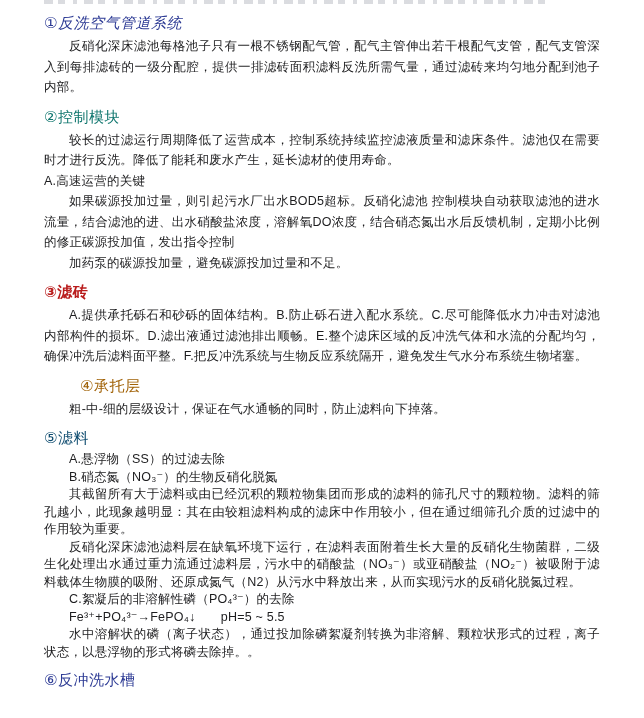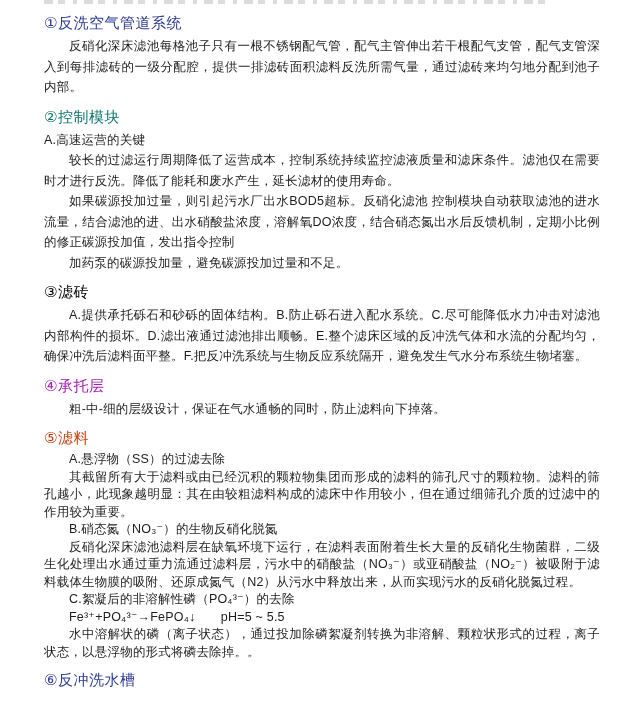--- a/index.html
+++ b/index.html
@@ -26,21 +26,21 @@
     padding: 8px 44px 6px 44px;
   }
   .heading {
     font-size: 15px;
     line-height: 17px;
     font-weight: normal;
     color: #2c3a94;
     margin: 10px 0 5px 0;
     letter-spacing: 0.5px;
   }
-  .section:first-child .heading { margin-top: 6px; }
+  .section:first-child .heading { margin-top: 6px; font-style: italic; }
   .para {
     font-size: 12.5px;
     line-height: 20.5px;
     margin: 0;
     text-align: justify;
     letter-spacing: 0.2px;
   }
   .para.indent { text-indent: 2em; }
   .para.flush { text-indent: 0; }
   .para.formula { text-indent: 2em; text-align: left; }
@@ -52,38 +52,38 @@
 
 <div class="remnant"></div>
 
 <main class="doc" style="color: rgb(29, 29, 31);">
     <section class="section">
       <h2 class="heading" style="color: rgb(44, 58, 148);">①反洗空气管道系统</h2>
       <p class="para indent">反硝化深床滤池每格池子只有一根不锈钢配气管，配气主管伸出若干根配气支管，配气支管深入到每排滤砖的一级分配腔，提供一排滤砖面积滤料反洗所需气量，通过滤砖来均匀地分配到池子内部。</p>
     </section>
     <section class="section">
       <h2 class="heading" style="color: #0f766e;">②控制模块</h2>
+      <p class="para indent">较长的过滤运行周期降低了运营成本，控制系统持续监控滤液质量和滤床条件。滤池仅在需要时才进行反洗。降低了能耗和废水产生，延长滤材的使用寿命。</p>
       <p class="para flush">A.高速运营的关键</p>
-      <p class="para indent">较长的过滤运行周期降低了运营成本，控制系统持续监控滤液质量和滤床条件。滤池仅在需要时才进行反洗。降低了能耗和废水产生，延长滤材的使用寿命。</p>
       <p class="para indent">如果碳源投加过量，则引起污水厂出水BOD5超标。反硝化滤池 控制模块自动获取滤池的进水流量，结合滤池的进、出水硝酸盐浓度，溶解氧DO浓度，结合硝态氮出水后反馈机制，定期小比例的修正碳源投加值，发出指令控制</p>
       <p class="para indent">加药泵的碳源投加量，避免碳源投加过量和不足。</p>
     </section>
     <section class="section">
-      <h2 class="heading" style="color: #000000;">③滤砖</h2>
+      <h2 class="heading" style="color: #b91c1c; font-weight: bold;">③滤砖</h2>
       <p class="para indent">A.提供承托砾石和砂砾的固体结构。B.防止砾石进入配水系统。C.尽可能降低水力冲击对滤池内部构件的损坏。D.滤出液通过滤池排出顺畅。E.整个滤床区域的反冲洗气体和水流的分配均匀，确保冲洗后滤料面平整。F.把反冲洗系统与生物反应系统隔开，避免发生气水分布系统生物堵塞。</p>
     </section>
     <section class="section">
-      <h2 class="heading" style="color: #a21caf;">④承托层</h2>
+      <h2 class="heading" style="color: #a16207; margin-left: 36px;">④承托层</h2>
       <p class="para indent">粗-中-细的层级设计，保证在气水通畅的同时，防止滤料向下掉落。</p>
     </section>
     <section class="section">
-      <h2 class="heading" style="color: #c2410c;">⑤滤料</h2>
+      <h2 class="heading" style="color: #0c4a6e;">⑤滤料</h2>
       <p class="para indent">A.悬浮物（SS）的过滤去除</p>
+      <p class="para indent">B.硝态氮（NO₃⁻）的生物反硝化脱氮</p>
       <p class="para indent">其截留所有大于滤料或由已经沉积的颗粒物集团而形成的滤料的筛孔尺寸的颗粒物。滤料的筛孔越小，此现象越明显：其在由较粗滤料构成的滤床中作用较小，但在通过细筛孔介质的过滤中的作用较为重要。</p>
-      <p class="para indent">B.硝态氮（NO₃⁻）的生物反硝化脱氮</p>
       <p class="para indent">反硝化深床滤池滤料层在缺氧环境下运行，在滤料表面附着生长大量的反硝化生物菌群，二级生化处理出水通过重力流通过滤料层，污水中的硝酸盐（NO₃⁻）或亚硝酸盐（NO₂⁻）被吸附于滤料载体生物膜的吸附、还原成氮气（N2）从污水中释放出来，从而实现污水的反硝化脱氮过程。</p>
       <p class="para indent">C.絮凝后的非溶解性磷（PO₄³⁻）的去除</p>
       <p class="para formula">Fe³⁺+PO₄³⁻→FePO₄↓　　pH=5 ~ 5.5</p>
       <p class="para indent">水中溶解状的磷（离子状态），通过投加除磷絮凝剂转换为非溶解、颗粒状形式的过程，离子状态，以悬浮物的形式将磷去除掉。。</p>
     </section>
     <section class="section">
       <h2 class="heading" style="color: rgb(44, 58, 148);">⑥反冲洗水槽</h2>
     </section>
   </main>
 

